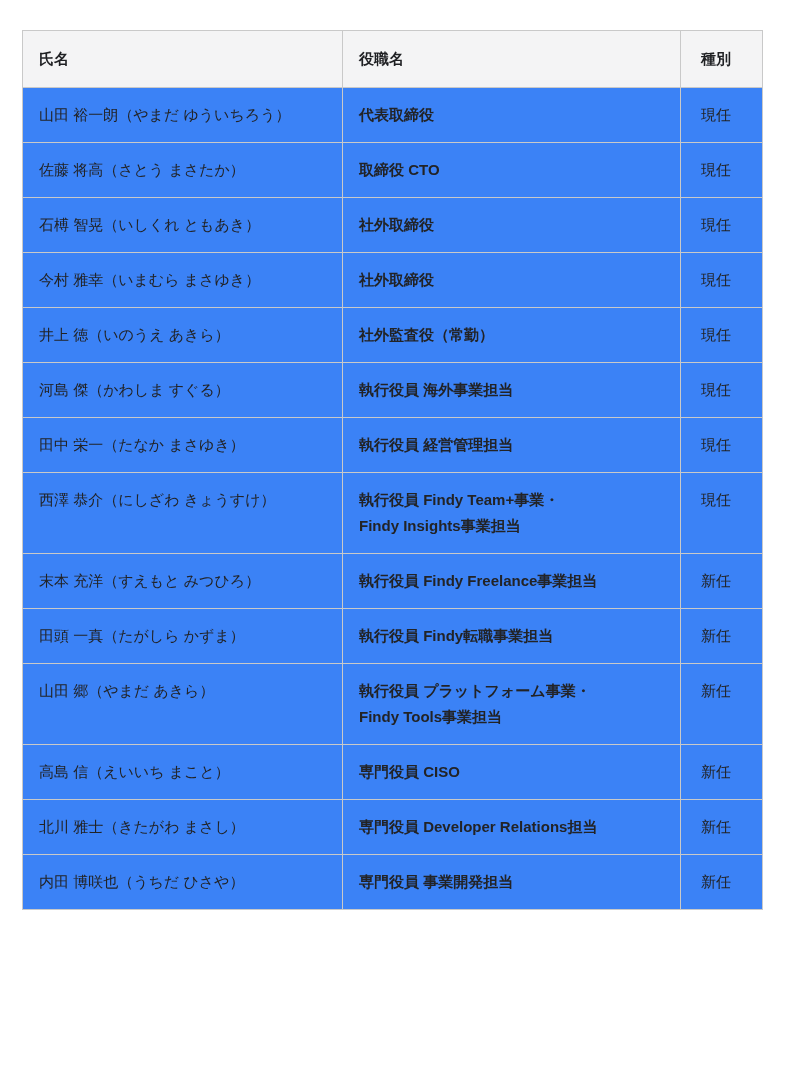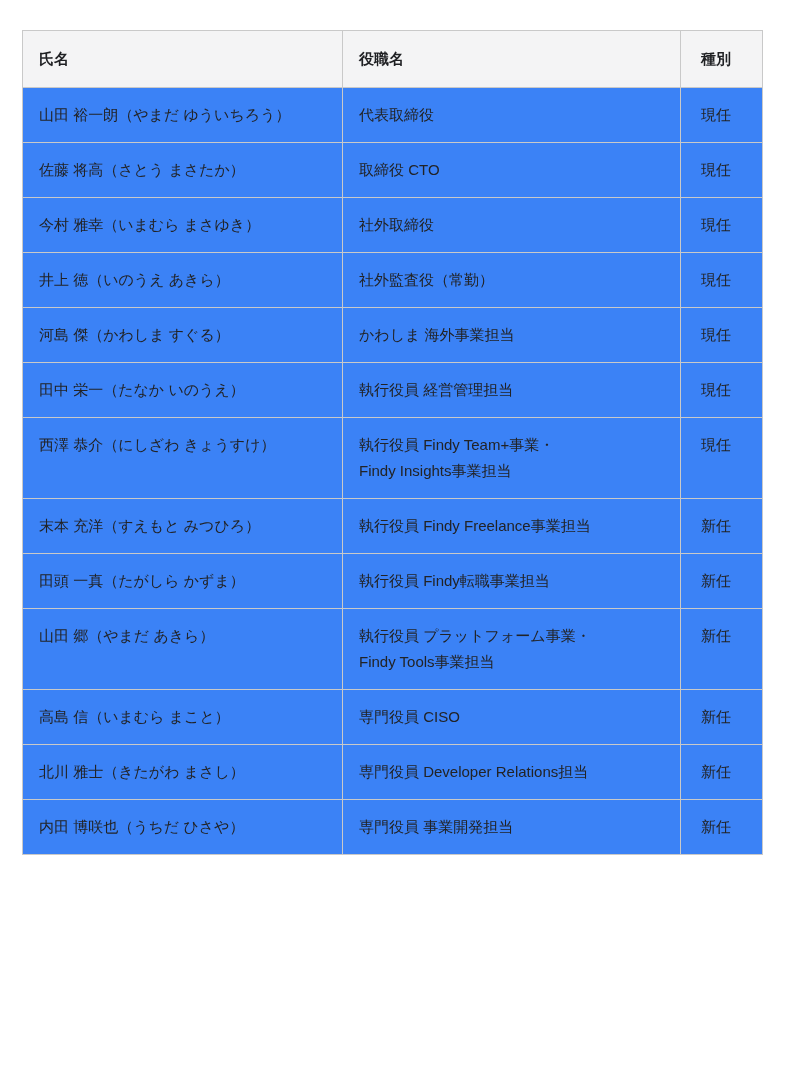--- a/index.html
+++ b/index.html
@@ -46,20 +46,21 @@
     padding: 14px 16px;
     background: #3b82f6;
   }
   table.officers td.col-type,
   table.officers th.col-type {
     padding-left: 20px;
     padding-right: 8px;
   }
   table.officers td.col-title {
     white-space: pre-line;
+    font-weight: bold;
   }
 </style>
 </head>
 <body>
 
 <div class="page">
   <table class="officers">
     <colgroup>
       <col class="c-name">
       <col class="c-title">
@@ -77,36 +78,41 @@
     <td class="col-name">山田 裕一朗（やまだ ゆういちろう）</td>
     <td class="col-title">代表取締役</td>
     <td class="col-type">現任</td>
   </tr>
         <tr>
     <td class="col-name">佐藤 将高（さとう まさたか）</td>
     <td class="col-title">取締役 CTO</td>
     <td class="col-type">現任</td>
   </tr>
         <tr>
+    <td class="col-name">石榑 智晃（いしくれ ともあき）</td>
+    <td class="col-title">社外取締役</td>
+    <td class="col-type">現任</td>
+  </tr>
+        <tr>
     <td class="col-name">今村 雅幸（いまむら まさゆき）</td>
     <td class="col-title">社外取締役</td>
     <td class="col-type">現任</td>
   </tr>
         <tr>
     <td class="col-name">井上 徳（いのうえ あきら）</td>
     <td class="col-title">社外監査役（常勤）</td>
     <td class="col-type">現任</td>
   </tr>
         <tr>
     <td class="col-name">河島 傑（かわしま すぐる）</td>
-    <td class="col-title">かわしま 海外事業担当</td>
+    <td class="col-title">執行役員 海外事業担当</td>
     <td class="col-type">現任</td>
   </tr>
         <tr>
-    <td class="col-name">田中 栄一（たなか いのうえ）</td>
+    <td class="col-name">田中 栄一（たなか まさゆき）</td>
     <td class="col-title">執行役員 経営管理担当</td>
     <td class="col-type">現任</td>
   </tr>
         <tr>
     <td class="col-name">西澤 恭介（にしざわ きょうすけ）</td>
     <td class="col-title">執行役員 Findy Team+事業・
 Findy Insights事業担当</td>
     <td class="col-type">現任</td>
   </tr>
         <tr>
@@ -119,21 +125,21 @@
     <td class="col-title">執行役員 Findy転職事業担当</td>
     <td class="col-type">新任</td>
   </tr>
         <tr>
     <td class="col-name">山田 郷（やまだ あきら）</td>
     <td class="col-title">執行役員 プラットフォーム事業・
 Findy Tools事業担当</td>
     <td class="col-type">新任</td>
   </tr>
         <tr>
-    <td class="col-name">高島 信（いまむら まこと）</td>
+    <td class="col-name">高島 信（えいいち まこと）</td>
     <td class="col-title">専門役員 CISO</td>
     <td class="col-type">新任</td>
   </tr>
         <tr>
     <td class="col-name">北川 雅士（きたがわ まさし）</td>
     <td class="col-title">専門役員 Developer Relations担当</td>
     <td class="col-type">新任</td>
   </tr>
         <tr>
     <td class="col-name">内田 博咲也（うちだ ひさや）</td>

